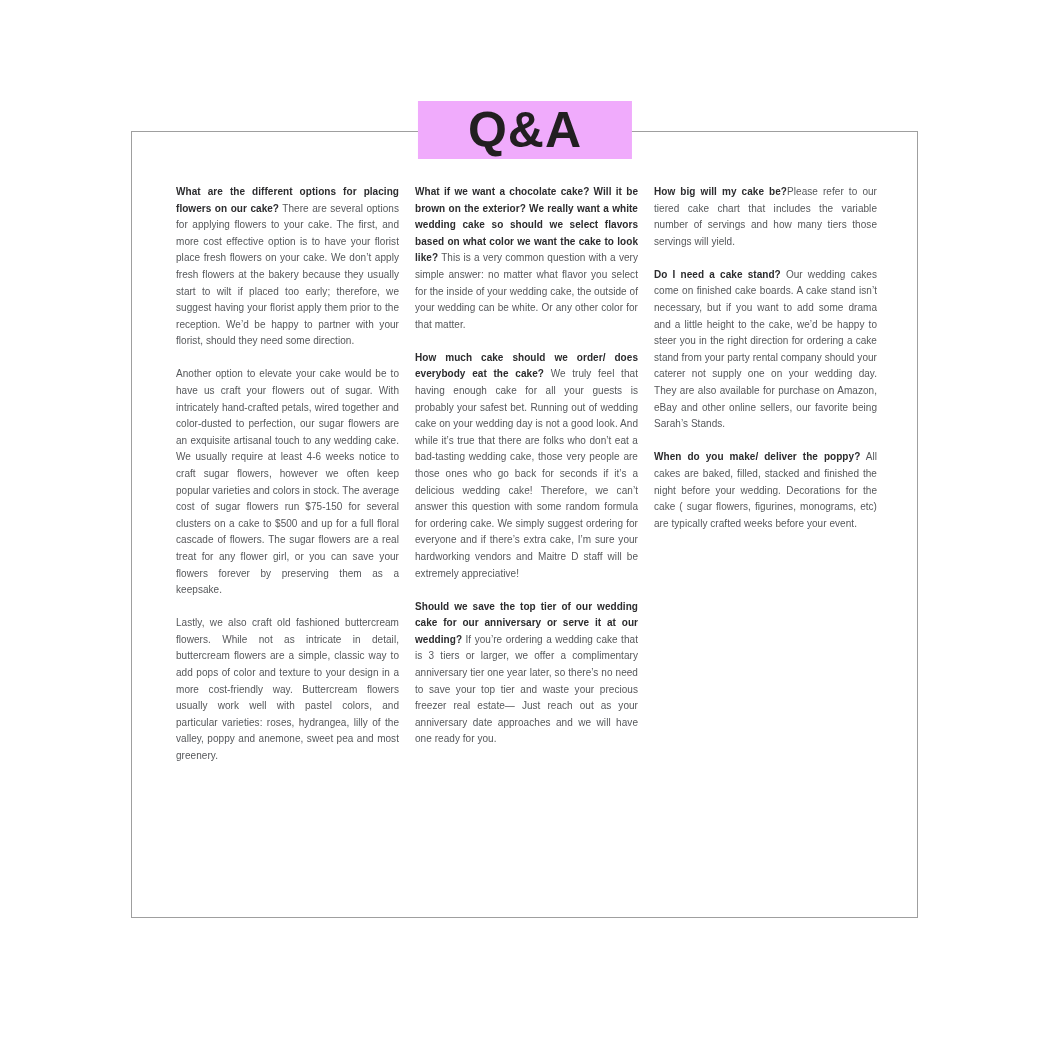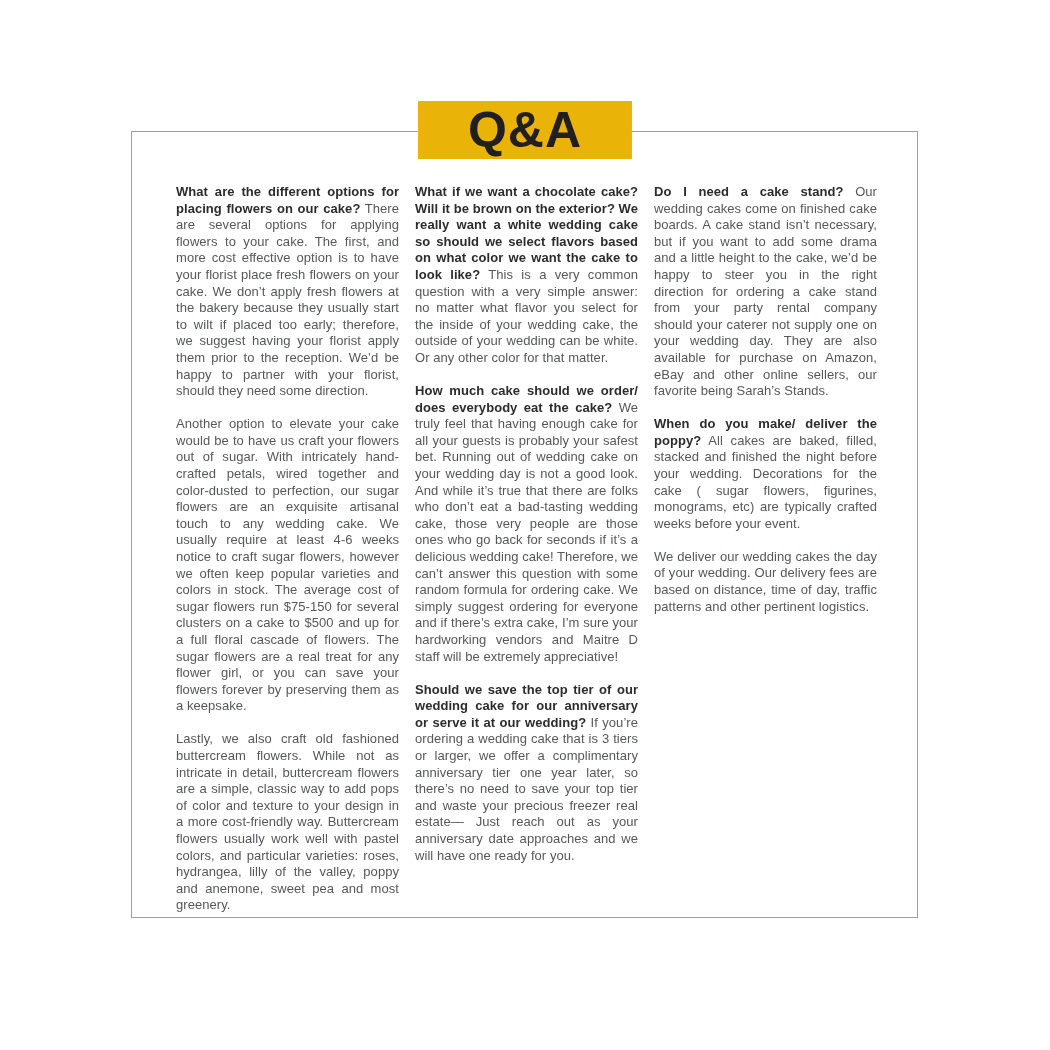--- a/index.html
+++ b/index.html
@@ -16,42 +16,42 @@
     width: 787px; height: 787px;
     border: 1px solid #9f9f9f;
     background: transparent;
   }
 
   .title {
     position: absolute;
     top: 101px;
     left: 525px;
     transform: translateX(-50%);
-    background: #eab308;
+    background: #f0abfc;
     padding: 0 50px;
     font-size: 50px;
     font-weight: 700;
     letter-spacing: 1px;
     color: #221f20;
     white-space: nowrap;
     z-index: 2;
   }
 
   .columns {
     position: absolute;
     left: 176px; top: 184px;
     width: 700px;
     display: flex;
     gap: 16px;
   }
 
   .col { width: 223px; flex: 0 0 223px; }
 
   .para {
-    font-size: 13px;
+    font-size: 10px;
     line-height: 16.6px;
     text-align: justify;
     color: #55575a;
     letter-spacing: 0.05px;
     margin-bottom: 16.5px;
   }
   .para:last-child { margin-bottom: 0; margin-top: 8px; }
 
   .lead {
     font-weight: 700;
@@ -72,18 +72,18 @@
     <p class="para"><strong class="lead"></strong><span>Lastly, we also craft old fashioned buttercream flowers. While not as intricate in detail, buttercream flowers are a simple, classic way to add pops of color and texture to your design in a more cost-friendly way. Buttercream flowers usually work well with pastel colors, and particular varieties: roses, hydrangea, lilly of the valley, poppy and anemone, sweet pea and most greenery.</span></p>
   </section>
 
   <section class="col">
     <p class="para"><strong class="lead">What if we want a chocolate cake? Will it be brown on the exterior? We really want a white wedding cake so should we select flavors based on what color we want the cake to look like?</strong><span> This is a very common question with a very simple answer: no matter what flavor you select for the inside of your wedding cake, the outside of your wedding can be white. Or any other color for that matter.</span></p>
     <p class="para"><strong class="lead">How much cake should we order/ does everybody eat the cake?</strong><span> We truly feel that having enough cake for all your guests is probably your safest bet. Running out of wedding cake on your wedding day is not a good look. And while it’s true that there are folks who don’t eat a bad-tasting wedding cake, those very people are those ones who go back for seconds if it’s a delicious wedding cake!  Therefore, we can’t answer this question with some random formula for ordering cake. We simply suggest ordering for everyone and if there’s extra cake, I’m sure your hardworking vendors and Maitre D staff will be extremely appreciative!</span></p>
     <p class="para"><strong class="lead">Should we save the top tier of our wedding cake for our anniversary or serve it at our wedding?</strong><span> If you’re ordering a wedding cake that is 3 tiers or larger, we offer a complimentary anniversary tier one year later, so there’s no need to save your top tier and waste your precious freezer real estate— Just reach out as your anniversary date approaches and we will have one ready for you.</span></p>
   </section>
 
   <section class="col">
+    <p class="para"><strong class="lead">How big will my cake be?</strong><span>Please refer to our tiered cake chart that includes the variable number of servings and how many tiers those servings will yield.</span></p>
     <p class="para"><strong class="lead">Do I need a cake stand?</strong><span> Our wedding cakes come on finished cake boards. A cake stand isn’t necessary, but if you want to add some drama and a little height to the cake, we’d be happy to steer you in the right direction for ordering a cake stand from your party rental company should your caterer not supply one on your wedding day. They are also available for purchase on Amazon, eBay and other online sellers, our favorite being Sarah’s Stands.</span></p>
     <p class="para"><strong class="lead">When do you make/ deliver the poppy?</strong><span> All cakes are baked, filled, stacked and finished the night before your wedding. Decorations for the cake ( sugar flowers, figurines, monograms, etc) are typically crafted weeks before your event.</span></p>
-    <p class="para"><strong class="lead"></strong><span>We deliver our wedding cakes the day of your wedding. Our delivery fees are based on distance, time of day, traffic patterns and other pertinent logistics.</span></p>
   </section>
 
 </main>
 
 </body></html>

